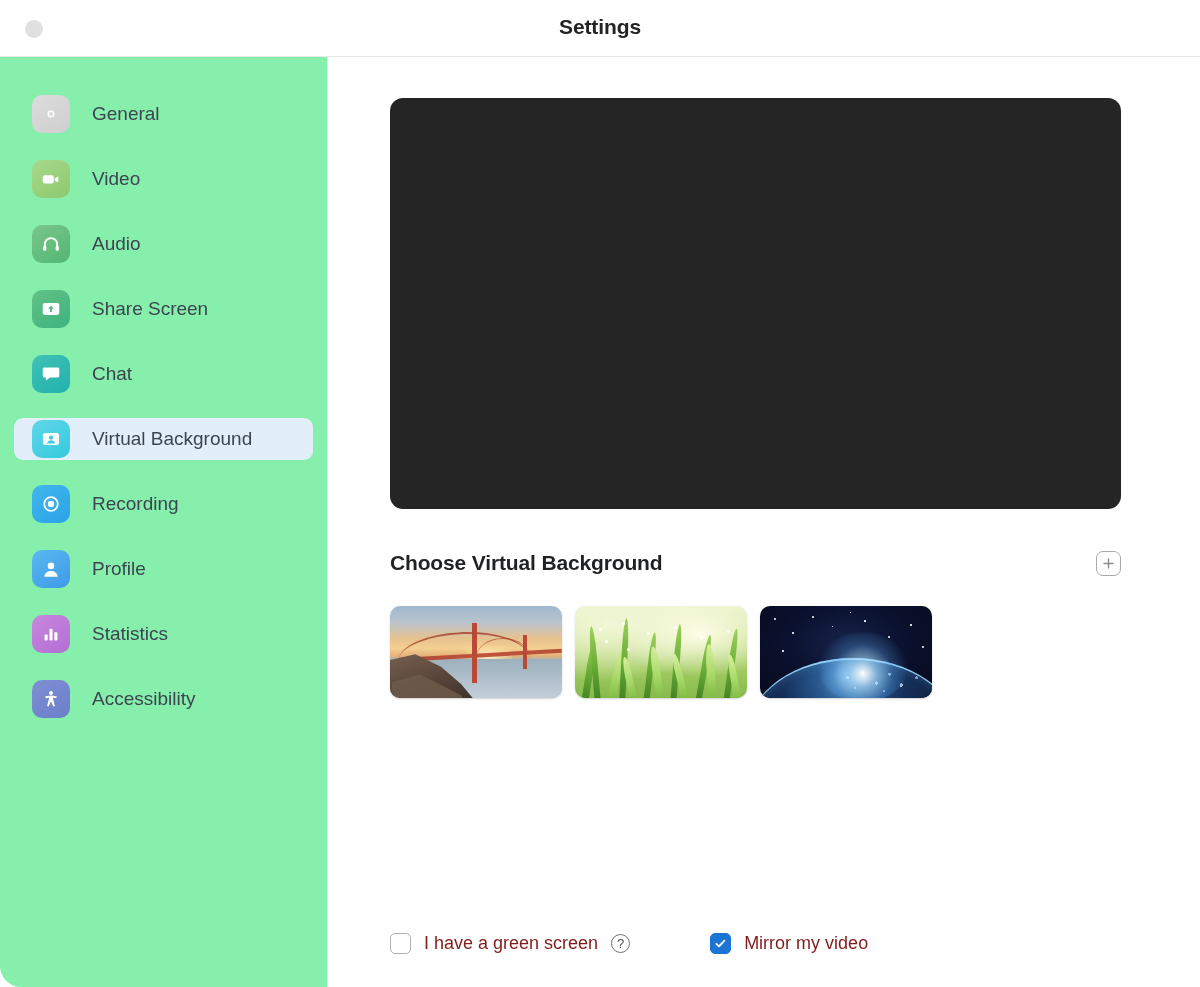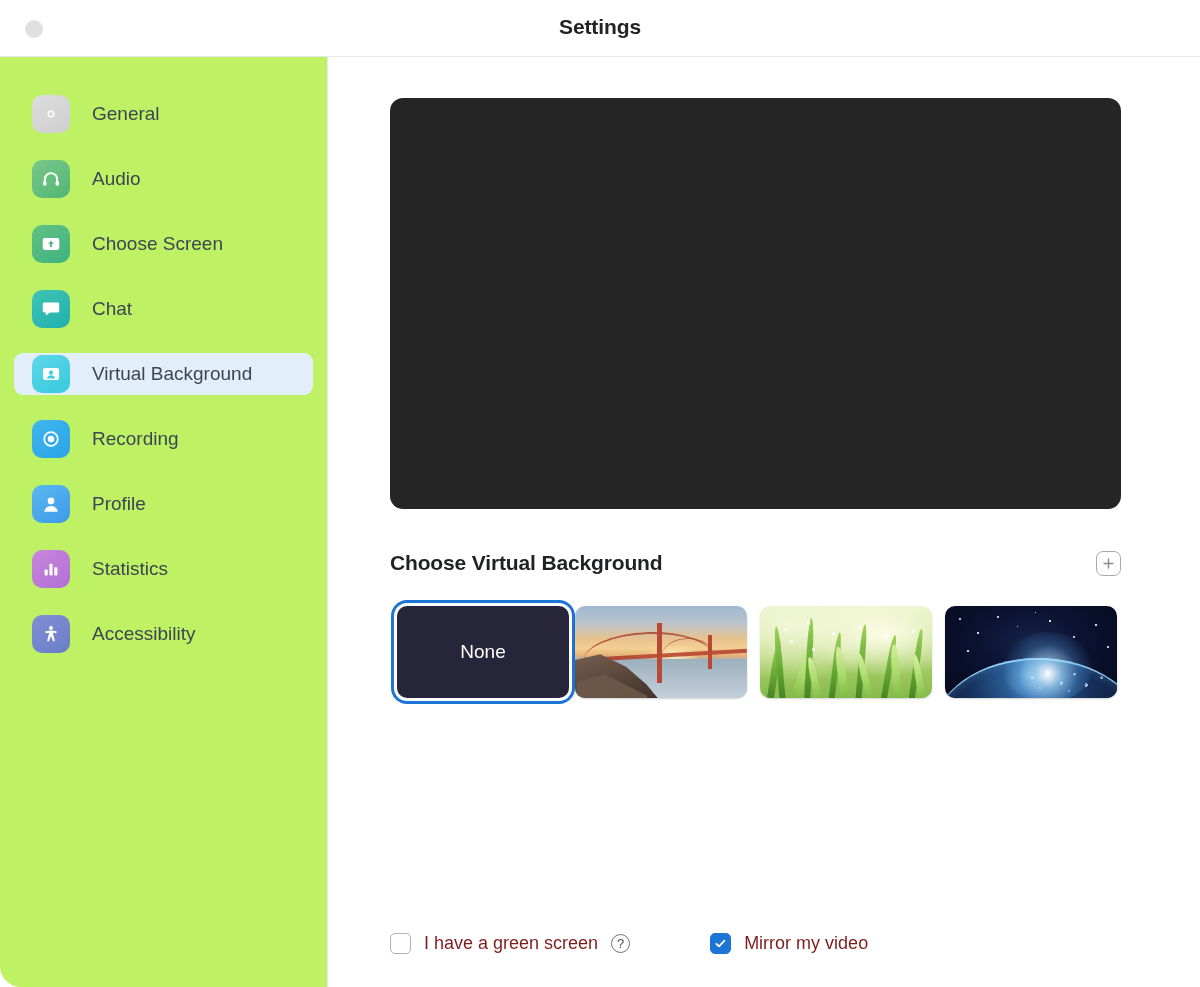--- a/index.html
+++ b/index.html
@@ -45,21 +45,21 @@
     font-weight: bold;
     color: #232323;
     letter-spacing: -0.1px;
   }
 
   
   .sidebar {
     position: absolute;
     left: 0; top: 57px;
     width: 328px; height: 930px;
-    background: #bef264;
+    background: #86efac;
     border-right: 1px solid #e8e8e8;
     padding-top: 36px;
   }
   .nav-item {
     position: relative;
     display: flex;
     align-items: center;
     height: 42px;
     margin: 0 14px 0 14px;
     padding-left: 18px;
@@ -372,40 +372,49 @@
     <div class="nav-item">
       <span class="nav-icon" style="background:linear-gradient(145deg,#dcdcdc,#cfcfcf)">
         <svg width="22" height="22" viewBox="0 0 24 24" fill="#ffffff">
             <path d="M12 8.2a3.8 3.8 0 100 7.6 3.8 3.8 0 000-7.6zm0 5.9a2.1 2.1 0 110-4.2 2.1 2.1 0 010 4.2z"></path>
             <path d="M20.3 13.6l-.1-1.6.1-1.6-2.1-.5-.7-1.6 1.1-1.8-2.2-2.2-1.8 1.1-1.6-.7-.5-2.1h-3.1l-.5 2.1-1.6.7-1.8-1.1L3.3 6.5l1.1 1.8-.7 1.6-2.1.5v3.1l2.1.5.7 1.6-1.1 1.8 2.2 2.2 1.8-1.1 1.6.7.5 2.1h3.1l.5-2.1 1.6-.7 1.8 1.1 2.2-2.2-1.1-1.8.7-1.6z" opacity="0"></path>
           </svg>
       </span>
       <span class="nav-label">General</span>
     </div>
 
+    <div class="nav-item">
+      <span class="nav-icon" style="background:linear-gradient(145deg,#a7d98a,#8dc96f)">
+        <svg width="22" height="22" viewBox="0 0 24 24" fill="#ffffff">
+            <rect x="3" y="8" width="12" height="9" rx="2.2"></rect>
+            <path d="M16 11.4l4-2.3v6.8l-4-2.3z"></path>
+          </svg>
+      </span>
+      <span class="nav-label">Video</span>
+    </div>
 
     <div class="nav-item">
       <span class="nav-icon" style="background:linear-gradient(145deg,#79c78a,#53b673)">
         <svg width="22" height="22" viewBox="0 0 24 24" fill="none" stroke="#ffffff" stroke-width="2.1">
             <path d="M5.3 15.5v-3.2a6.7 6.7 0 0113.4 0v3.2" stroke-linecap="round"></path>
             <rect x="3.4" y="14" width="3.6" height="5.4" rx="1.7" fill="#ffffff" stroke="none"></rect>
             <rect x="17" y="14" width="3.6" height="5.4" rx="1.7" fill="#ffffff" stroke="none"></rect>
           </svg>
       </span>
       <span class="nav-label">Audio</span>
     </div>
 
     <div class="nav-item">
       <span class="nav-icon" style="background:linear-gradient(145deg,#62c184,#3eb37f)">
         <svg width="22" height="22" viewBox="0 0 24 24">
             <rect x="3" y="5.5" width="18" height="13" rx="2.3" fill="#ffffff"></rect>
             <path d="M12 8.4l3.1 3.3h-2.1v3.6h-2v-3.6H8.9z" fill="#4cb682"></path>
           </svg>
       </span>
-      <span class="nav-label">Choose Screen</span>
+      <span class="nav-label">Share Screen</span>
     </div>
 
     <div class="nav-item">
       <span class="nav-icon" style="background:linear-gradient(145deg,#3fc3b6,#22b0ad)">
         <svg width="22" height="22" viewBox="0 0 24 24" fill="#ffffff">
             <path d="M4.6 5h14.8c.9 0 1.6.7 1.6 1.6v7.6c0 .9-.7 1.6-1.6 1.6H11l-4.6 3.4v-3.4H4.6c-.9 0-1.6-.7-1.6-1.6V6.6C3 5.7 3.7 5 4.6 5z"></path>
           </svg>
       </span>
       <span class="nav-label">Chat</span>
     </div>
@@ -474,25 +483,20 @@
       <div class="add-btn">
         <svg width="13" height="13" viewBox="0 0 14 14" stroke="#8a8c90" stroke-width="1.5" stroke-linecap="round">
             <line x1="7" y1="2.2" x2="7" y2="11.8"></line>
             <line x1="2.2" y1="7" x2="11.8" y2="7"></line>
           </svg>
       </div>
     </div>
 
     <div class="thumbs">
 
-      <div class="thumb-wrap selected">
-        <div class="thumb none">
-          <span>None</span>
-        </div>
-      </div>
 
       <div class="thumb-wrap">
         <div class="thumb">
           <div class="gg-sky"></div>
           <div class="gg-sun"></div>
           <div class="gg-water"></div>
           <div class="gg-cable"></div>
           <div class="gg-cable2"></div>
           <div class="gg-deck"></div>
           <div class="gg-tower t1"></div>

